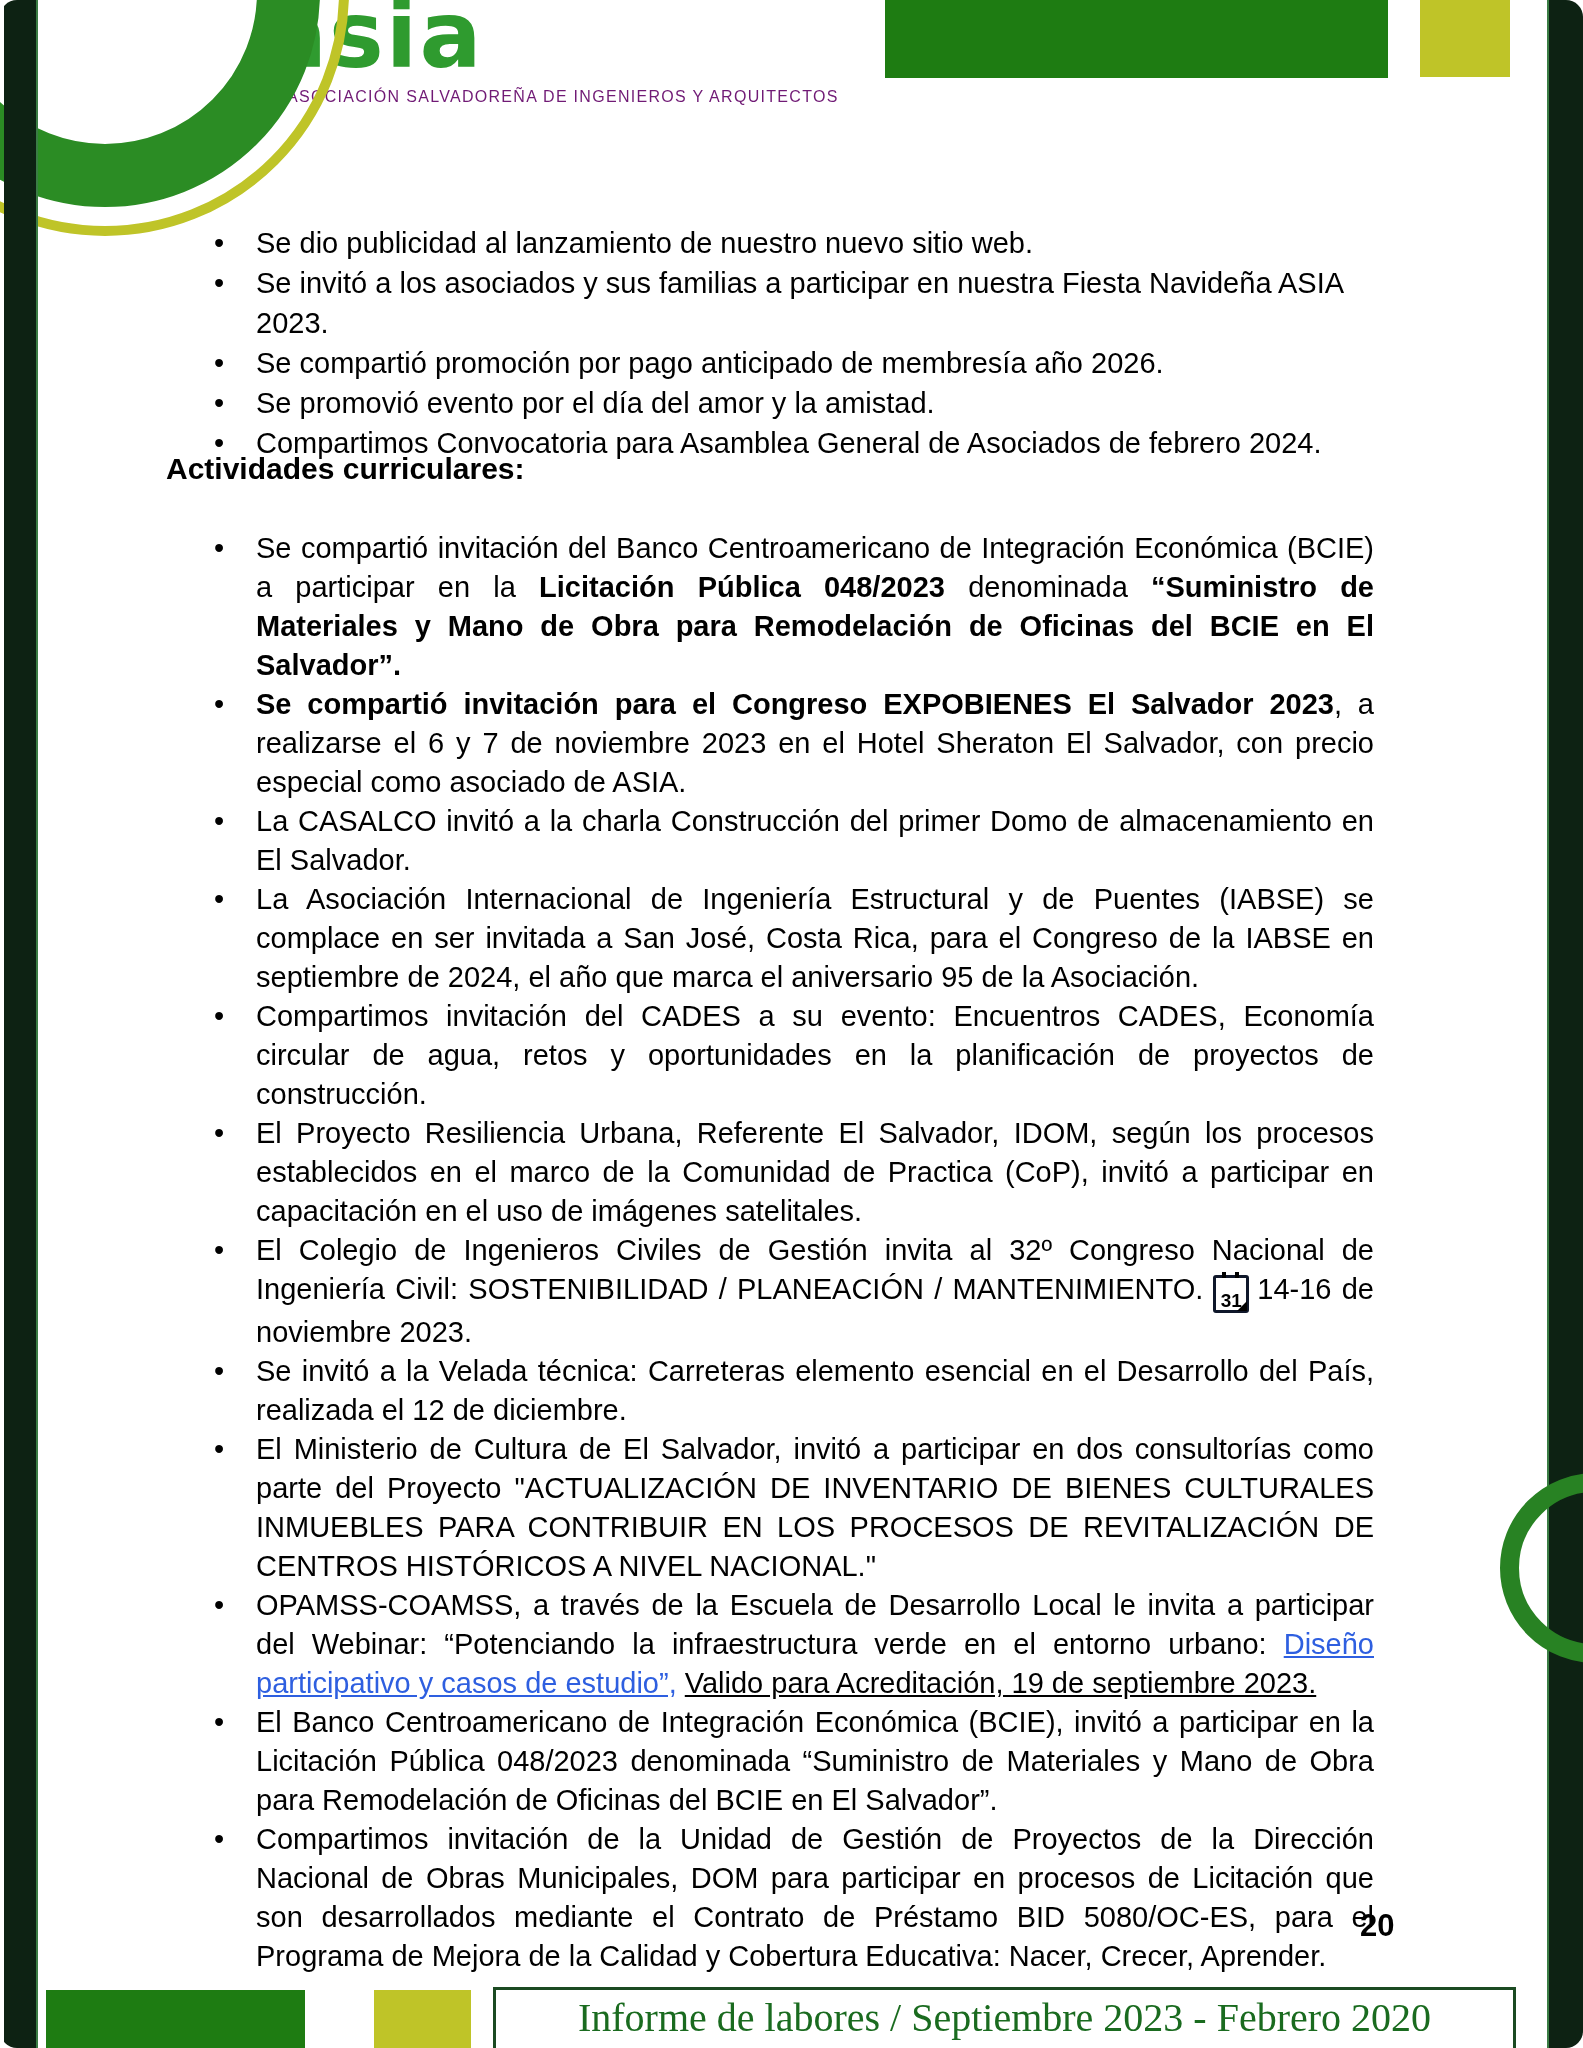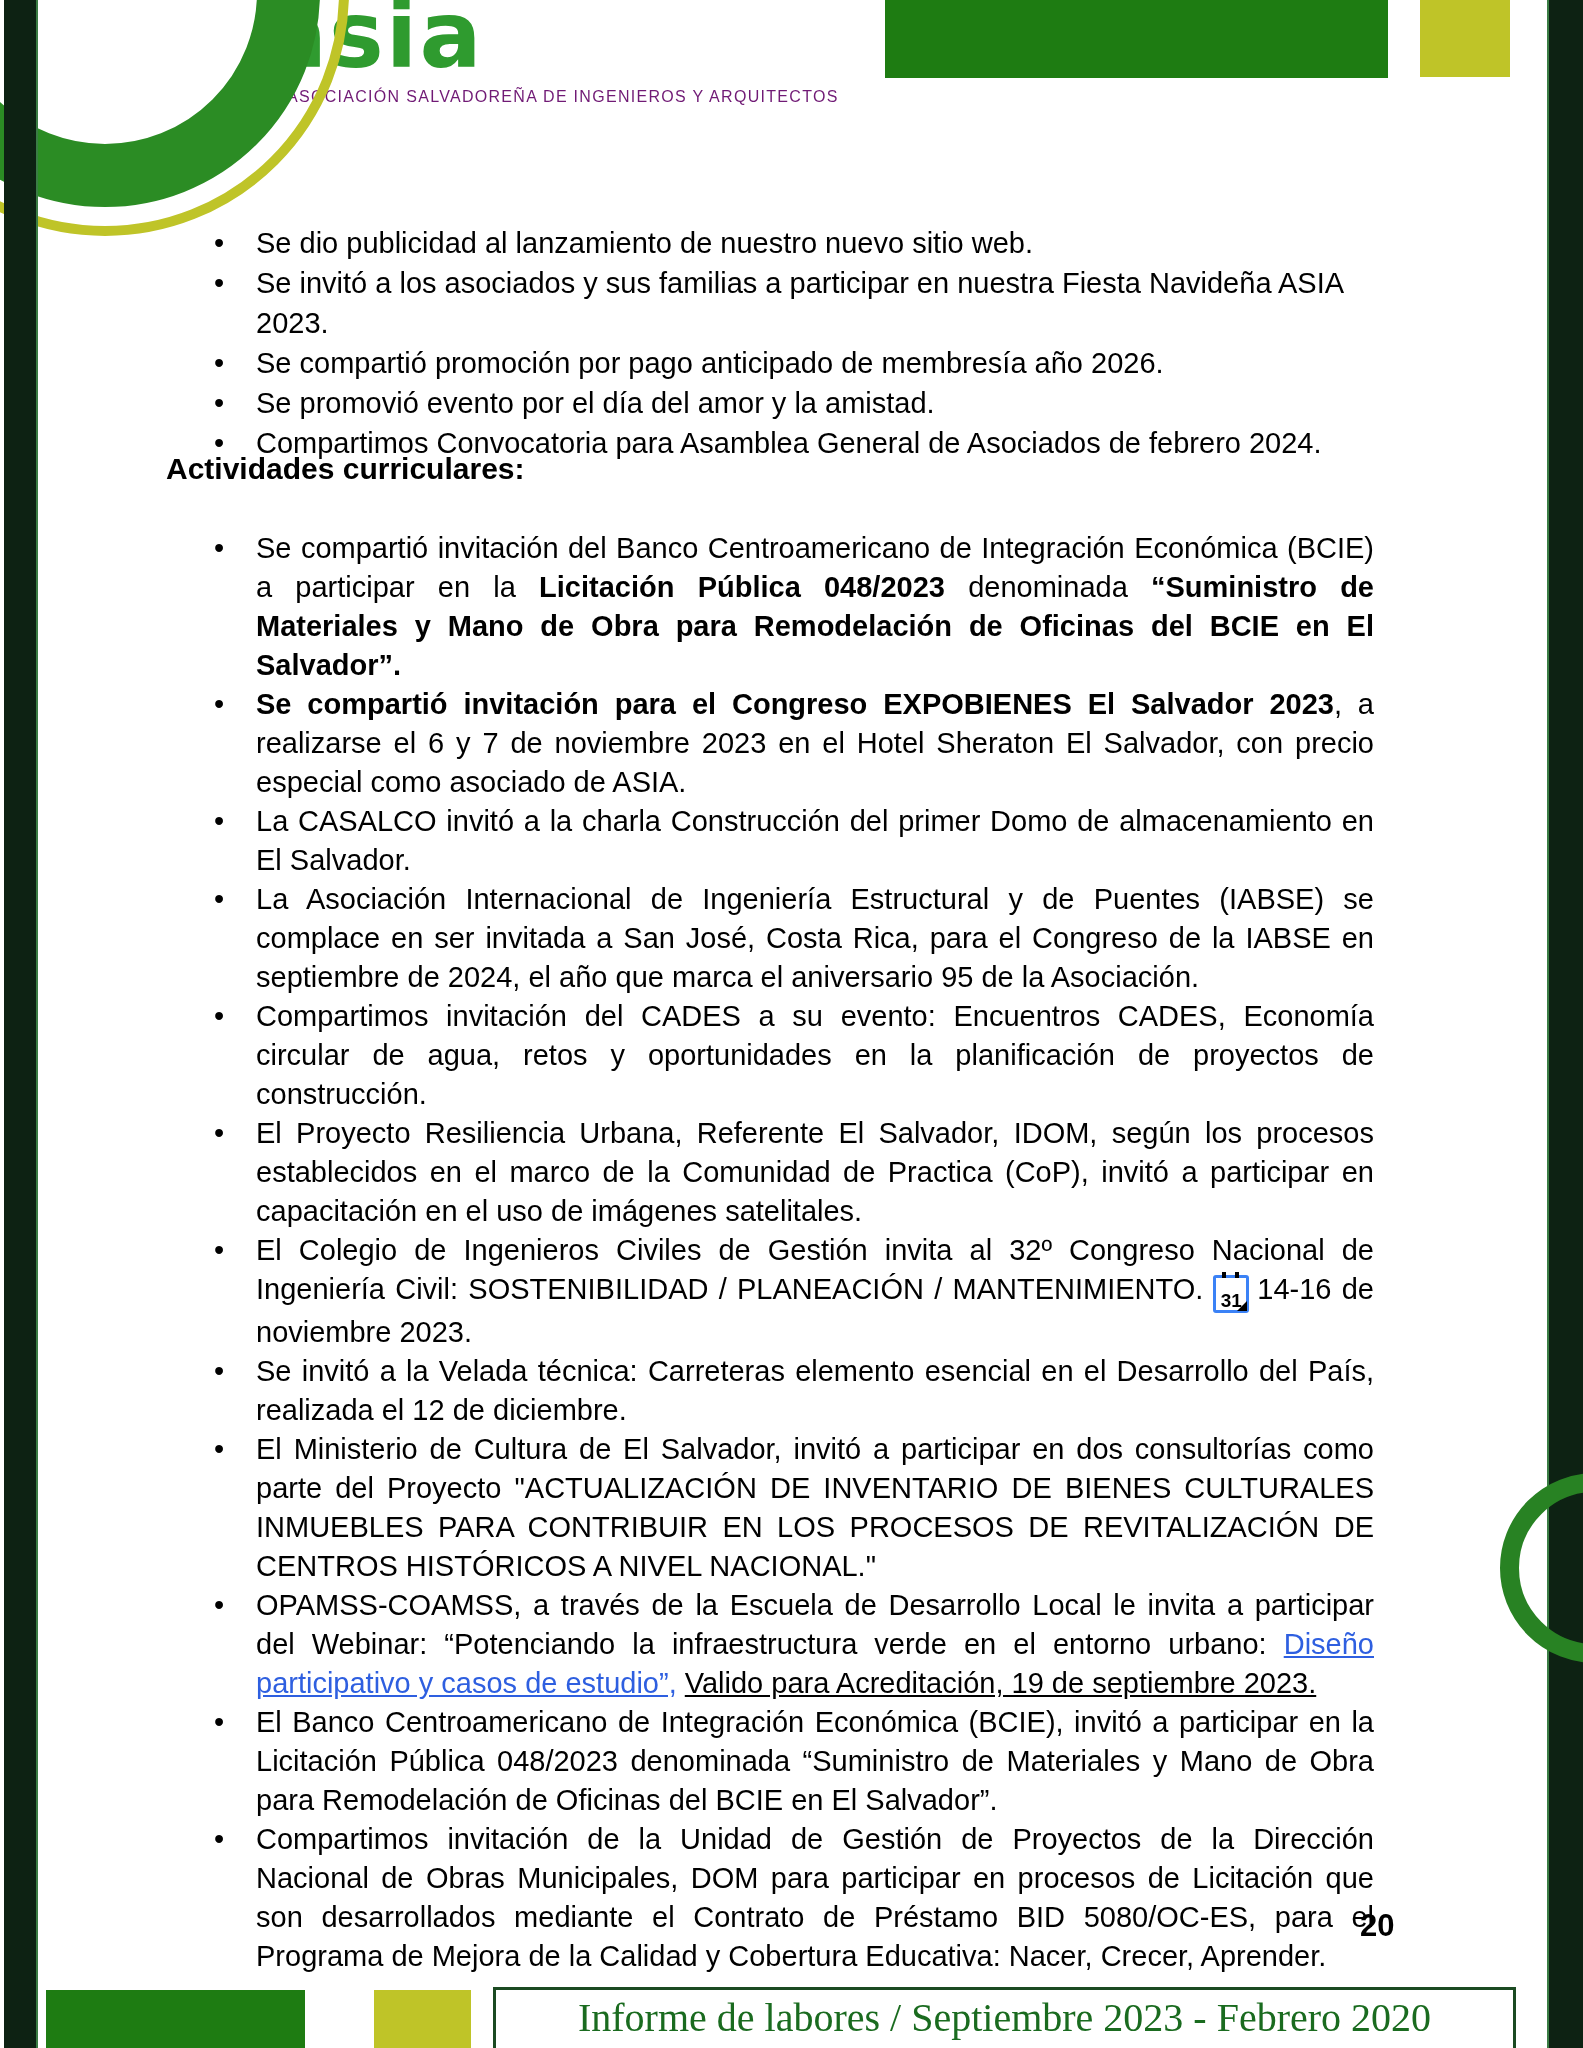--- a/index.html
+++ b/index.html
@@ -1,17 +1,17 @@
 <!DOCTYPE html>
 <html><head>
 <meta charset="utf-8">
 <style>
   html,body{margin:0;padding:0;}
   .page{position:relative;width:1583px;height:2048px;background:#ffffff;overflow:hidden;
-        font-family:"Liberation Sans",sans-serif;color:#000;}
+        font-family:"Liberation Sans",sans-serif;color:#000;border-radius:17px;}
   
   .ring{position:absolute;border-radius:50%;box-sizing:border-box;}
   .left-yellow-arc{left:-139px;top:-252px;width:488px;height:488px;border:10px solid #bfc428;z-index:1;}
   .left-green-arc{left:-110px;top:-223px;width:430px;height:430px;border:63px solid #2b8c24;z-index:1;}
   .left-edge-bar{position:absolute;left:4px;top:0;width:32px;height:2048px;background:#0d2213;
                  border-right:2px solid #3a7d44;z-index:2;}
   .right-edge-bar{position:absolute;left:1547px;top:0;width:36px;height:2048px;background:#0d2213;
                   border-left:2px solid #3a7d44;z-index:1;}
   .right-green-ring{left:1500px;top:1473px;width:190px;height:190px;border:19px solid #288223;z-index:2;}
   .top-green-bar{position:absolute;left:885px;top:0;width:503px;height:78px;background:#1e7c12;}
@@ -29,21 +29,21 @@
   .act-list{top:529px;line-height:39px;}
   .bitem{position:relative;padding-left:44px;}
   .act-list .bitem{text-align:justify;}
   .bullet{position:absolute;left:2px;top:0;}
   .seg-bold{font-weight:bold;}
   .seg-link{color:#2e5fe0;text-decoration:underline;cursor:pointer;}
   .seg-und{text-decoration:underline;}
   .section-heading{position:absolute;left:166px;top:452px;font-size:30px;font-weight:bold;}
   .page-number{position:absolute;left:1360px;top:1908px;width:60px;font-size:31px;font-weight:bold;text-align:left;}
   
-  .cal-icon{display:inline-block;position:relative;width:30px;height:32px;border:3px solid #3b82f6;
+  .cal-icon{display:inline-block;position:relative;width:30px;height:32px;border:3px solid #0f172a;
             border-radius:3px;text-align:center;vertical-align:-8px;margin:0 8px 0 10px;background:#fff;}
   .cal-icon .cal-day{font-size:19px;font-weight:bold;line-height:30px;letter-spacing:0;}
   .cal-icon .cal-dots{position:absolute;top:-6px;left:6px;width:4px;height:6px;background:#000;
                       box-shadow:13px 0 0 #000;}
   .cal-icon .cal-fold{position:absolute;right:-1px;bottom:-1px;width:0;height:0;
                       border-style:solid;border-width:0 0 10px 10px;border-color:transparent transparent #000 transparent;}
   
   .footer-green-rect{position:absolute;left:46px;top:1990px;width:259px;height:58px;background:#1e7c12;}
   .footer-yellow-rect{position:absolute;left:374px;top:1990px;width:97px;height:58px;background:#bfc428;}
   .footer-box{position:absolute;left:493px;top:1987px;width:1023px;height:70px;background:#fff;

